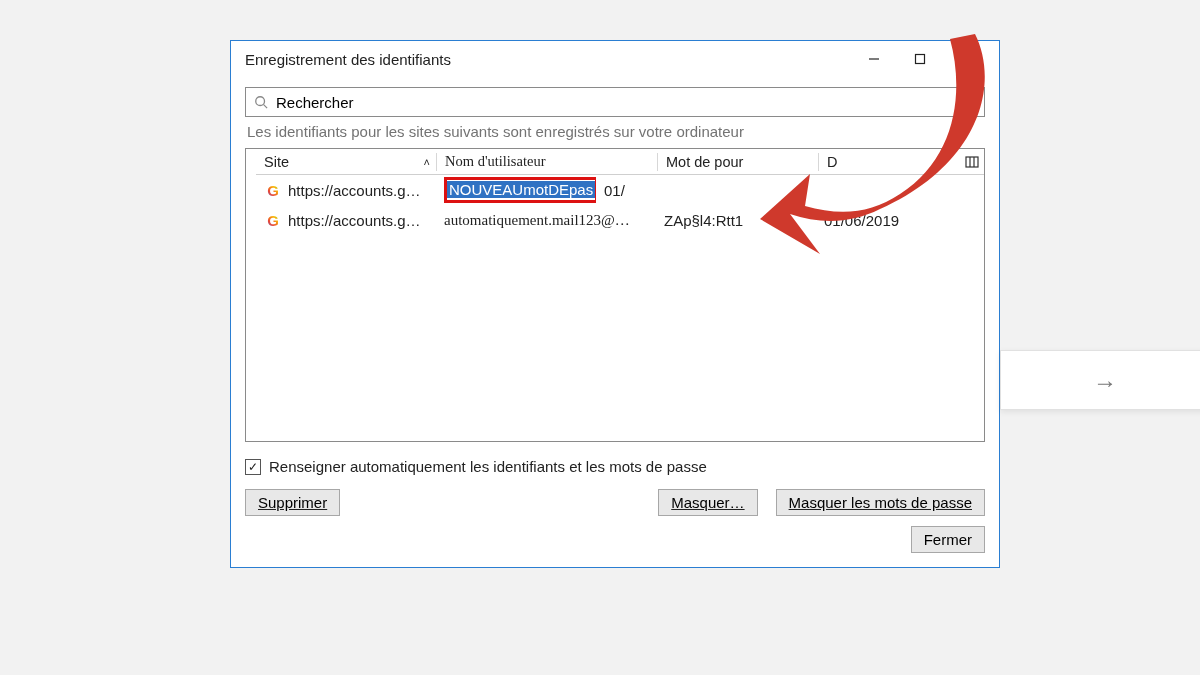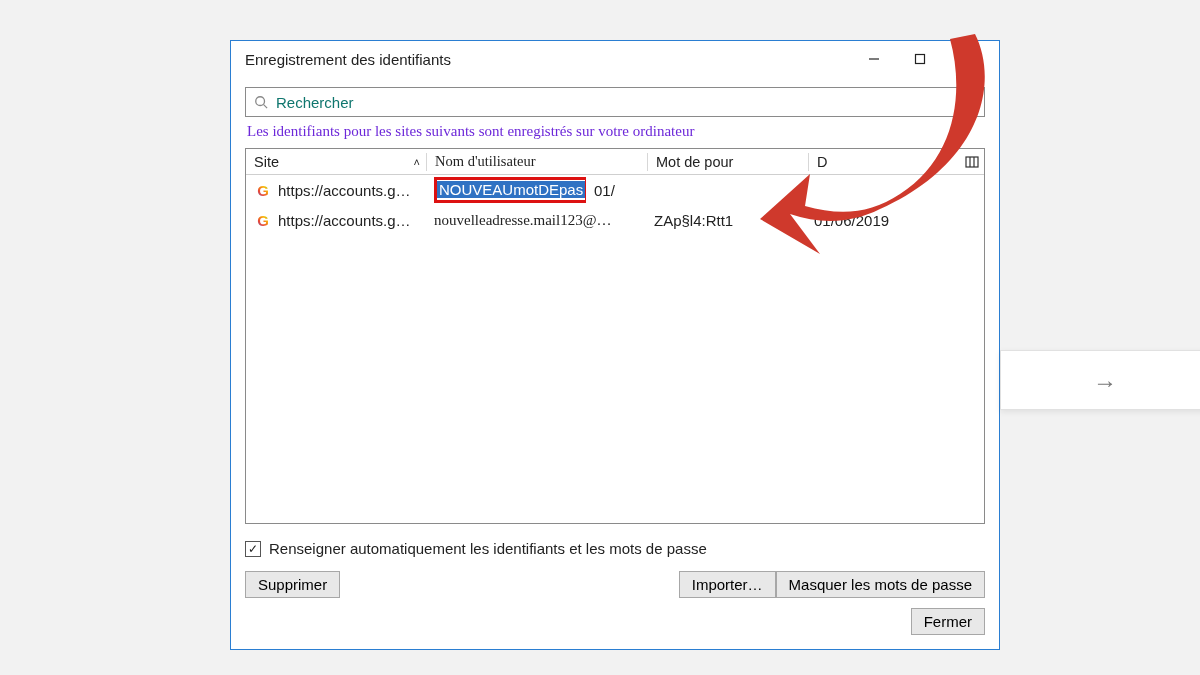--- a/index.html
+++ b/index.html
@@ -11,21 +11,21 @@
     font-size: 15px;
     color: #222;
     position: relative;
     overflow: hidden;
   }
   .dialog {
     position: absolute;
     left: 230px;
     top: 40px;
     width: 770px;
-    height: 610px;
+    height: 528px;
     background: #fff;
     border: 1px solid #2a7ed2;
     display: flex;
     flex-direction: column;
   }
   .titlebar {
     height: 36px;
     display: flex;
     align-items: center;
     padding: 0 10px 0 14px;
@@ -54,33 +54,33 @@
     display: flex;
     align-items: center;
     padding: 0 8px;
     color: #777;
   }
   .search-icon {
     width: 14px; height: 14px;
     margin-right: 8px;
   }
   .search-icon svg { stroke: #888; fill: none; stroke-width: 1.5; }
-  .search-placeholder { color: #0f766e; font-size: 15px; }
+  .search-placeholder { color: #000000; font-size: 15px; }
   .desc {
     padding: 6px 2px 8px 2px;
     font-size: 15px;
-    color: #6d28d9;
-    font-family: Liberation Serif, serif;
+    color: #737373;
   }
   .table {
     border: 1px solid #8a8a8a;
     flex: 1;
     display: flex;
     flex-direction: column;
     overflow: hidden;
+    padding-left: 10px;
   }
   .thead {
     height: 26px;
     border-bottom: 1px solid #cfcfcf;
     display: flex;
     align-items: center;
     font-size: 14.5px;
     color: #222;
     background: #fff;
   }
@@ -139,22 +139,23 @@
     width: 16px; height: 16px;
     border: 1px solid #555;
     margin-right: 8px;
     display: flex;
     align-items: center;
     justify-content: center;
     font-size: 12px;
   }
   .btnrow {
     display: flex;
-    gap: 0;
-    align-items: center;
+    gap: 18px;
+    align-items: center;
+    text-decoration: underline;
   }
   .btn {
     background: #e8e8e8;
     border: 1px solid #a7a7a7;
     padding: 4px 12px;
     font-size: 15px;
     cursor: pointer;
   }
   .btnrow .spacer { flex: 1; }
   .closerow {
@@ -263,40 +264,40 @@
           <div class="col-date cell">01/</div>
           <div class="col-tail"></div>
         </div>
         <div class="row">
           <div class="col-site cell">
             <span class="favicon">
                 <span class="gletter">G</span>
               </span>
             <span>https://accounts.g…</span>
           </div>
-          <div class="col-user cell">nouvelleadresse.mail123@…</div>
+          <div class="col-user cell">automatiquement.mail123@…</div>
           <div class="col-pass cell">ZAp§l4:Rtt1</div>
           <div class="col-date cell">01/06/2019</div>
           <div class="col-tail"></div>
         </div>
       </div>
     </div>
 
     <div class="footer">
       <div class="autofill">
         <span class="checkbox">✓</span>
         <span>Renseigner automatiquement les identifiants et les mots de passe</span>
       </div>
       <div class="btnrow">
         <button class="btn">
           <span>Supprimer</span>
         </button>
         <div class="spacer"></div>
         <button class="btn">
-          <span>Importer…</span>
+          <span>Masquer…</span>
         </button>
         <button class="btn">
           <span>Masquer les mots de passe</span>
         </button>
       </div>
       <div class="closerow">
         <button class="btn">
           <span>Fermer</span>
         </button>
       </div>

